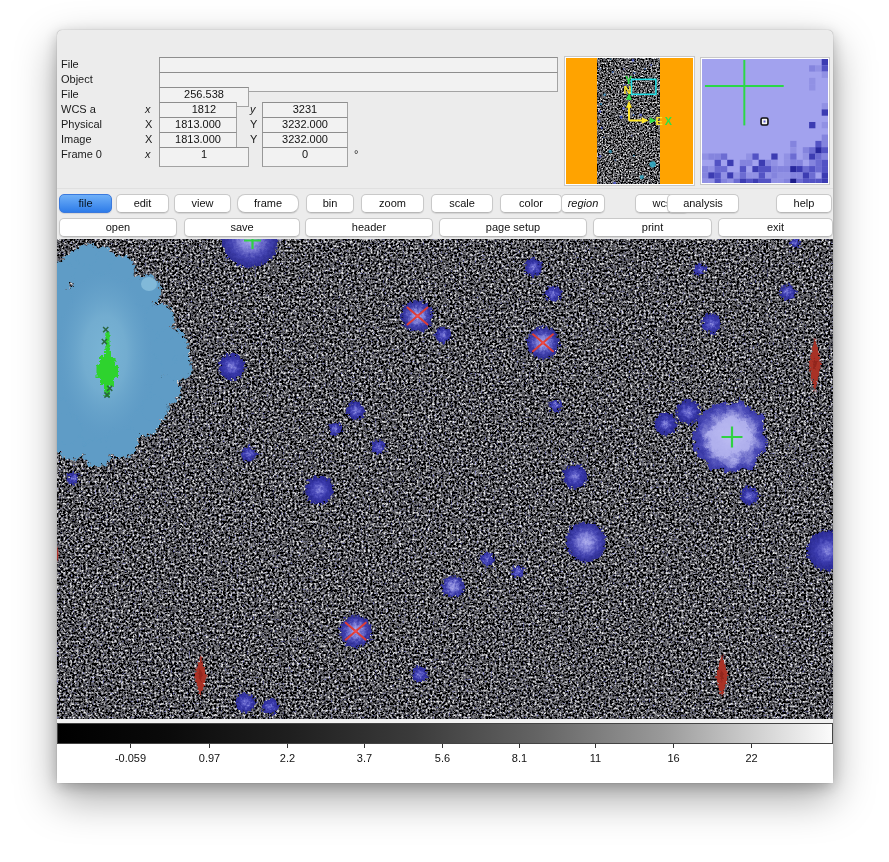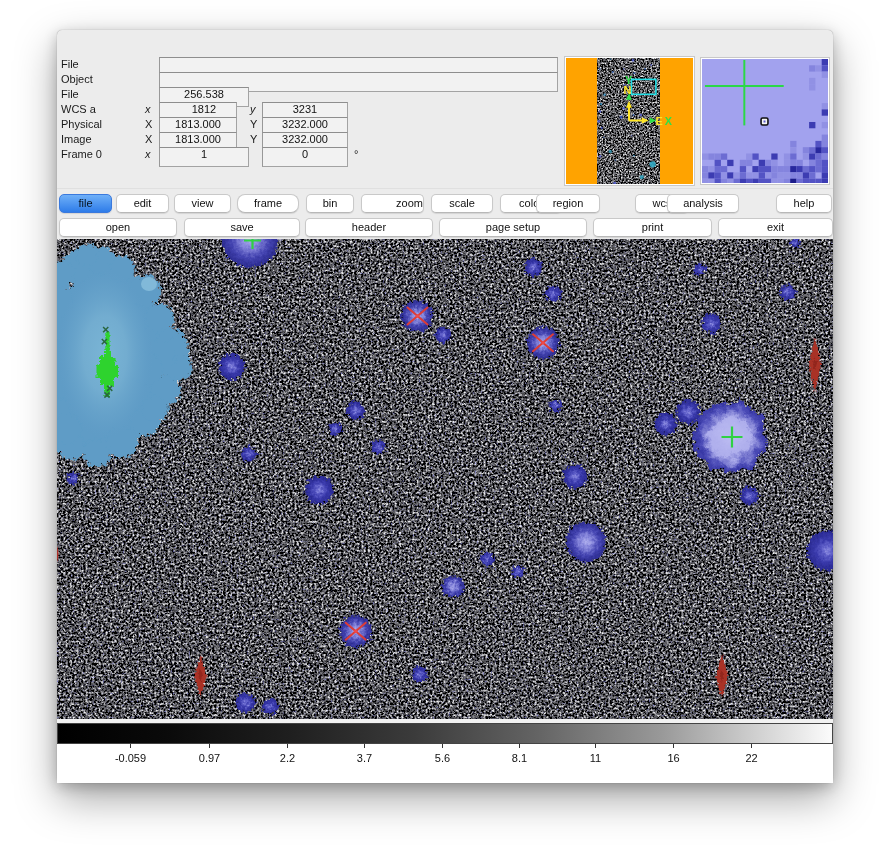--- a/index.html
+++ b/index.html
@@ -265,24 +265,24 @@
 <rect x="62.5" y="62.5" width="2" height="2" fill="#5c5ccc"></rect>
 </svg>
   </div>
 
   <div id="menubar"></div>
   <div class="btn blue" style="left:2px;   top:164px; width:53px;">file</div>
   <div class="btn" style="left:59px;  top:164px; width:53px;">edit</div>
   <div class="btn" style="left:117px; top:164px; width:57px;">view</div>
   <div class="btn" style="left:180px; top:164px; width:62px;border-radius:8px;">frame</div>
   <div class="btn" style="left:249px; top:164px; width:48px;">bin</div>
-  <div class="btn" style="left:304px; top:164px; width:63px;text-align:right;">zoom</div>
+  <div class="btn" style="left:304px; top:164px; width:63px;">zoom</div>
   <div class="btn" style="left:374px; top:164px; width:62px;">scale</div>
   <div class="btn" style="left:443px; top:164px; width:62px;">color</div>
-  <div class="btn" style="left:479px; top:164px; width:64px;">region</div>
+  <div class="btn" style="left:504px; top:164px; width:44px;font-style:italic;">region</div>
   <div class="btn" style="left:578px; top:164px; width:54px;">wcs</div>
   <div class="btn" style="left:610px; top:164px; width:72px;">analysis</div>
   <div class="btn" style="left:719px; top:164px; width:56px;">help</div>
   <div class="btn" style="left:2px;   top:188px; width:118px;">open</div>
   <div class="btn" style="left:127px; top:188px; width:116px;">save</div>
   <div class="btn" style="left:248px; top:188px; width:128px;">header</div>
   <div class="btn" style="left:382px; top:188px; width:148px;">page setup</div>
   <div class="btn" style="left:536px; top:188px; width:119px;">print</div>
   <div class="btn" style="left:661px; top:188px; width:115px;">exit</div>
 

